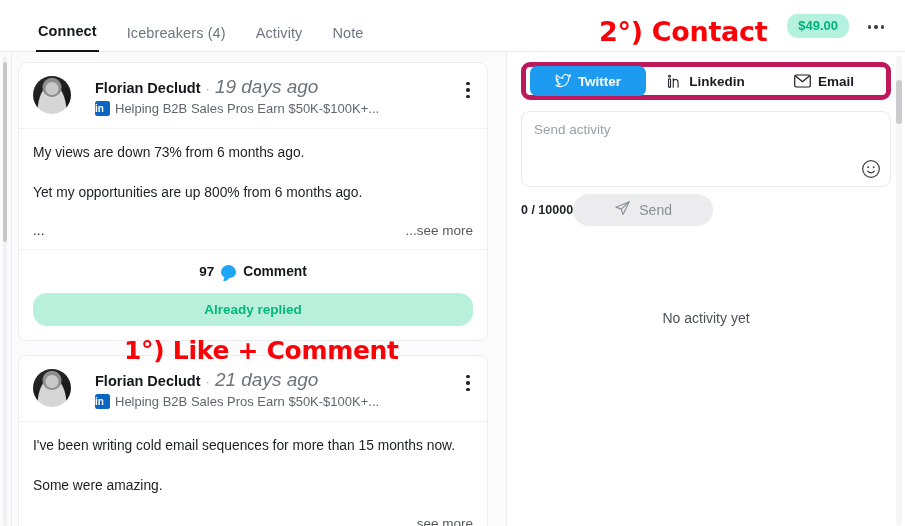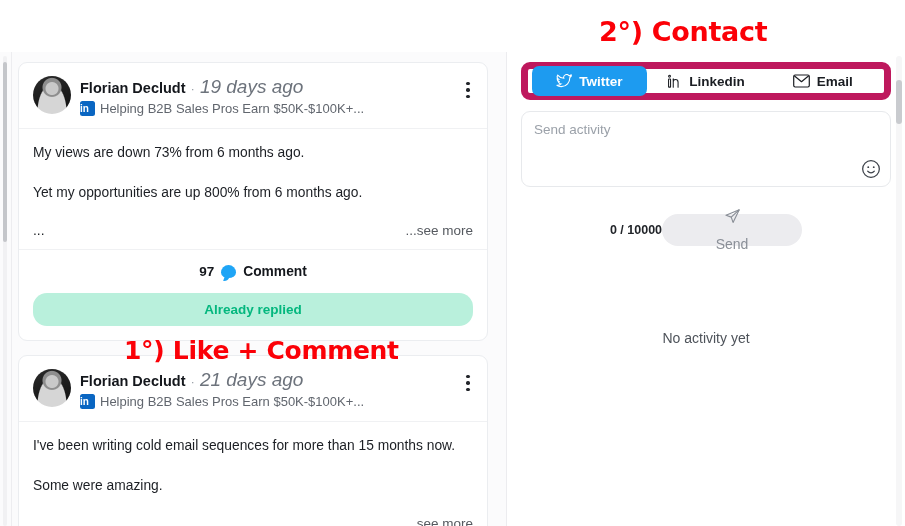--- a/index.html
+++ b/index.html
@@ -167,21 +167,21 @@
     background:
       radial-gradient(circle at 50% 33%, #c9c9c9 0 6px, rgba(0,0,0,0) 7px),
       radial-gradient(circle at 50% 30%, #8e8e8e 0 9px, rgba(0,0,0,0) 10px),
       radial-gradient(ellipse at 50% 95%, #d6d6d6 0 14px, rgba(0,0,0,0) 15px),
       linear-gradient(160deg, #2b2b2b 0%, #1a1a1a 60%, #101010 100%);
     background-color: #1b1b1b;
     overflow: hidden;
   }
 
   .head-text {
-    margin-left: 9px;
+    margin-left: 24px;
     min-width: 0;
     flex: 1;
   }
 
   .name-row {
     display: flex;
     align-items: baseline;
     gap: 5px;
     white-space: nowrap;
   }
@@ -332,21 +332,21 @@
     padding: 9px 0;
     border-radius: 14px;
     cursor: pointer;
   }
 
   
   .channel-bar {
     display: flex;
     align-items: center;
     background: #ffffff;
-    border: 7px solid #be185d;
+    border: 5px solid #be185d;
     border-radius: 9px;
     padding: 4px;
     height: 38px;
     gap: 2px;
   }
   .channel {
     flex: 1;
     display: flex;
     align-items: center;
     justify-content: center;
@@ -381,42 +381,41 @@
     position: absolute;
     right: 9px;
     bottom: 7px;
     width: 20px; height: 20px;
     cursor: pointer;
   }
 
   .counter-row {
     display: flex;
     align-items: center;
-    justify-content: center;
-    margin-top: 27px;
+    justify-content: flex-start;
+    margin-top: 7px;
   }
   .counter {
     font-size: 12.5px;
     font-weight: 700;
     color: #22252a;
   }
   .send-btn {
     width: 140px;
     height: 32px;
     background: #ececef;
     border-radius: 16px;
     display: flex;
     align-items: center;
     justify-content: center;
     gap: 8px;
     font-size: 14px;
     color: #8a8f97;
     cursor: pointer;
     border: none;
-    flex-direction: column;
   }
 
   .no-activity {
     margin-top: 84px;
     text-align: center;
     font-size: 14px;
     color: #4e535a;
   }
 
   
@@ -459,20 +458,45 @@
     width: 1px; height: 474px;
     background: #ededf0;
     z-index: 5;
   }
 </style>
 </head>
 <body>
 
 <div id="app">
 
+  <div class="topbar">
+
+    <div class="tabs">
+      <div class="tab active">
+        <span>Connect</span>
+      </div>
+      <div class="tab">
+        <span>Icebreakers (4)</span>
+      </div>
+      <div class="tab">
+        <span>Activity</span>
+      </div>
+      <div class="tab">
+        <span>Note</span>
+      </div>
+    </div>
+
+    <div class="price-badge">$49.00</div>
+
+    <div class="kebab-top">
+      <i></i>
+      <i></i>
+      <i></i>
+    </div>
+  </div>
 
   <div class="annot" id="annot-contact">2°) Contact</div>
   <div class="annot" id="annot-like">1°) Like + Comment</div>
 
   <div class="main">
 
     <div class="left-pane">
 
       <div class="card">
         <div class="card-head">

